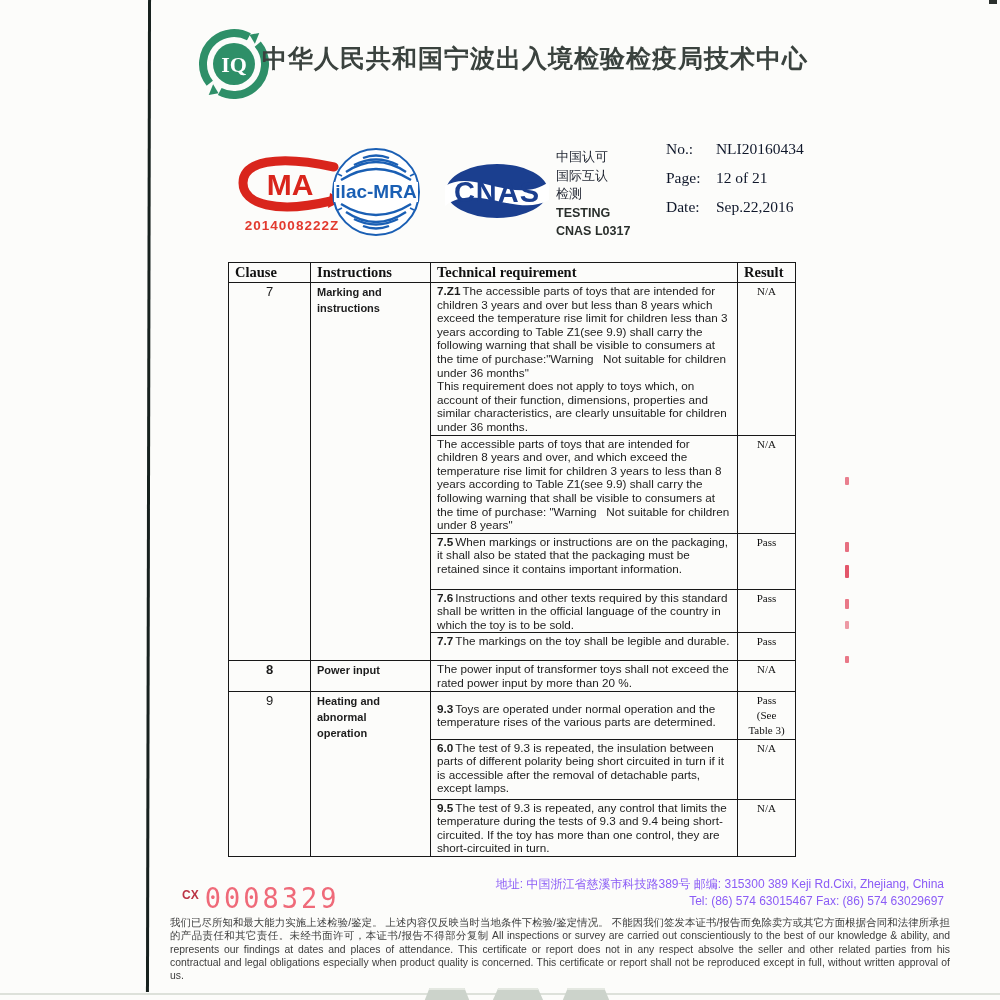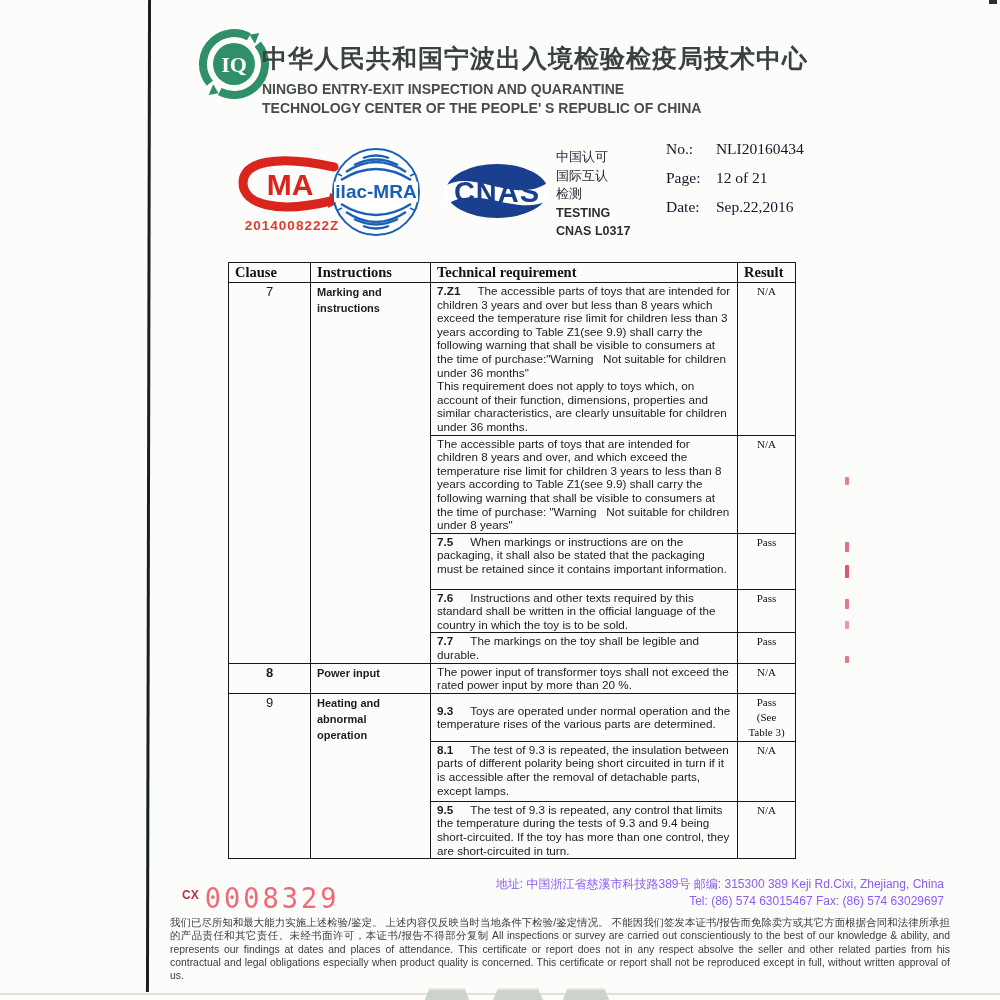--- a/index.html
+++ b/index.html
@@ -41,21 +41,21 @@
   table.req th{
     font-family:"Liberation Serif", serif;font-size:14.5px;font-weight:700;
     text-align:left;padding:1px 6px;color:#111;
   }
   th.th-result{text-align:center;padding:1px 2px;}
   td.clause{ text-align:center;vertical-align:middle;font-size:13px;color:#1c1c1c;}
   td.clause.bold{font-weight:700;}
   td.desc{ text-align:left;vertical-align:middle;font-weight:700;font-size:11px;line-height:16px;white-space:pre-line;color:#1c1c1c;}
   td.tech{ line-height:13.6px;white-space:pre-line;color:#1c1c1c;}
   td.tech .b{font-weight:700;}
-  td.tech .b:not(:empty){margin-right:17px;}
+  td.tech .b:not(:empty){margin-right:2px;}
   td.res{ font-family:"Liberation Serif", serif;font-size:11px;text-align:center;vertical-align:middle;white-space:pre-line;line-height:15px;color:#111;}
 
   
   .addr{left:388px;top:876px;width:556px;text-align:right;font-size:12px;line-height:16.5px;color:#8b5cf6;white-space:nowrap;}
   .serial{left:182px;top:882px;white-space:nowrap;}
   .serial .cx{font-size:12px;font-weight:700;color:#b34; vertical-align:8px;margin-right:6px;}
   .serial .digits{
     font-family:"DejaVu Sans Mono", monospace;font-size:27px;color:#ef6a79;
     letter-spacing:3px;transform:scaleY(1.08);display:inline-block;
   }
@@ -83,24 +83,20 @@
       <circle cx="38" cy="38" r="31" fill="none" stroke="#2e8f68" stroke-width="8" stroke-dasharray="85 13"></circle>
       <path d="M70 30 l8 6 l-11 4 z" fill="#2e8f68" transform="rotate(-8 38 38)"></path>
       <path d="M6 46 l-8 -6 l11 -4 z" fill="#2e8f68" transform="rotate(-8 38 38)"></path>
     </g>
     <circle cx="38" cy="38" r="21" fill="#2e8f68"></circle>
     <text x="38" y="46" text-anchor="middle" font-family="Liberation Serif, serif" font-weight="bold" font-size="22" fill="#ffffff">IQ</text>
   </svg>
 </div>
 <div class="abs hdr-title">
   <div class="hdr-cn">中华人民共和国宁波出入境检验检疫局技术中心</div>
-  <div class="hdr-en">
-    <div>NINGBO ENTRY-EXIT INSPECTION AND QUARANTINE</div>
-    <div>TECHNOLOGY CENTER OF THE PEOPLE' S REPUBLIC OF CHINA</div>
-  </div>
 </div>
 
 <div class="abs" style="left:236px;top:156px;">
   <svg width="112" height="56" viewBox="0 0 112 56">
     <path d="M98 11 C 40 -2, 7 6, 7 27 C 7 48, 40 58, 95 45" fill="none" stroke="#d9251c" stroke-width="9" stroke-linecap="round"></path>
     <path d="M92 52 l16 -8 l-14 -7 z" fill="#d9251c"></path>
     <text x="54" y="39" text-anchor="middle" font-family="Liberation Sans, sans-serif" font-weight="bold" font-size="30" fill="#d9251c">MA</text>
   </svg>
   <div class="cma-num">2014008222Z</div>
 </div>
@@ -201,21 +197,21 @@
     <td class="clause" rowspan="3">9</td>
     <td class="desc" rowspan="3">Heating and
 abnormal
 operation</td>
     <td class="tech" style="vertical-align:middle"><span class="b">9.3</span><span>Toys are operated under normal operation and the temperature rises of the various parts are determined.</span></td>
     <td class="res">Pass
 (See
 Table 3)</td>
   </tr>
   <tr style="height:60px">
-    <td class="tech"><span class="b">8.1</span><span>The test of 9.3 is repeated, the insulation between parts of different polarity being short circuited in turn if it is accessible after the removal of detachable parts, except lamps.</span></td>
+    <td class="tech"><span class="b">6.0</span><span>The test of 9.3 is repeated, the insulation between parts of different polarity being short circuited in turn if it is accessible after the removal of detachable parts, except lamps.</span></td>
     <td class="res">N/A</td>
   </tr>
   <tr style="height:57px">
     <td class="tech"><span class="b">9.5</span><span>The test of 9.3 is repeated, any control that limits the temperature during the tests of 9.3 and 9.4 being short-circuited. If the toy has more than one control, they are short-circuited in turn.</span></td>
     <td class="res">N/A</td>
   </tr>
 </tbody>
   </table>
 
 <div class="abs addr">

